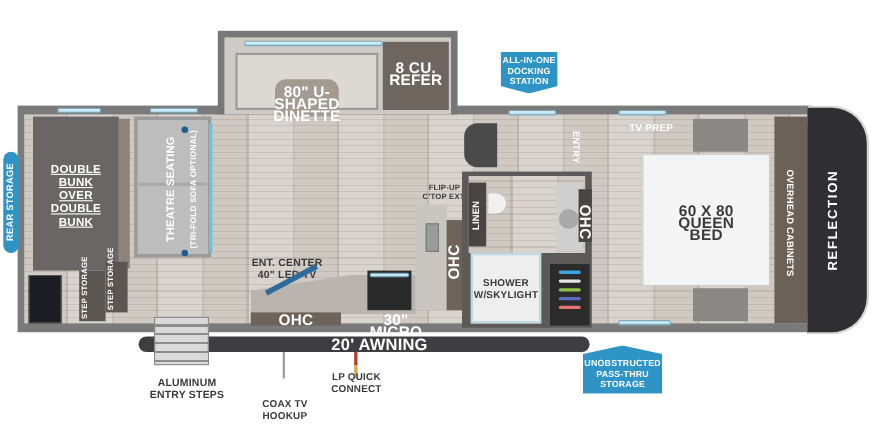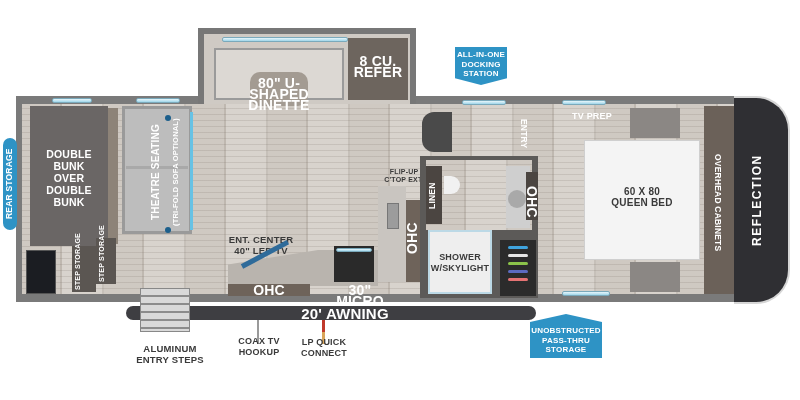--- a/index.html
+++ b/index.html
@@ -34,21 +34,21 @@
 <div class="abs" style="left:348px; top:38px; width:60px; height:62px; background:#6d655e;"></div>
 <div class="lbl" style="left:352px; top:56px; width:52px;">8 CU.
 REFER</div>
 
 <div class="abs ledbar" style="left:52px; top:98px; width:40px; height:5px;"></div>
 <div class="abs ledbar" style="left:136px; top:98px; width:44px; height:5px;"></div>
 <div class="abs ledbar" style="left:462px; top:100px; width:44px; height:5px;"></div>
 <div class="abs ledbar" style="left:562px; top:100px; width:44px; height:5px;"></div>
 
 <div class="abs" style="left:30px; top:106px; width:78px; height:140px; background:#6a6665;"></div>
-<div class="lbl" style="left:32px; top:148px; width:74px; font-size:10.5px; line-height:12px;">DOUBLE
+<div class="lbl" style="left:32px; top:148px; width:74px; font-size:10.5px; line-height:12px;text-decoration:underline;">DOUBLE
 BUNK
 OVER
 DOUBLE
 BUNK</div>
 <div class="abs" style="left:108px; top:108px; width:10px; height:136px; background:#8d8378;"></div>
 
 <div class="abs" style="left:122px; top:106px; width:70px; height:128px; background:#bdbdbd; border:3px solid #9a9a9a;"></div>
 <div class="abs" style="left:126px; top:166px; width:62px; height:3px; background:#a9a9a9;"></div>
 <div class="abs" style="left:165px; top:115px; width:6px; height:6px; border-radius:50%; background:#1c5f8c;"></div>
 <div class="abs" style="left:165px; top:227px; width:6px; height:6px; border-radius:50%; background:#1c5f8c;"></div>
@@ -102,36 +102,36 @@
 <div class="abs" style="left:508px; top:270px; width:20px; height:3px; background:#5c6bc0; border-radius:2px;"></div>
 <div class="abs" style="left:508px; top:278px; width:20px; height:3px; background:#e57373; border-radius:2px;"></div>
 
 <div class="abs" style="left:422px; top:112px; width:30px; height:40px; background:#4a4a4a; border-radius:12px 0 0 12px;"></div>
 <div class="lbl vert" style="left:518px; top:116px; height:36px; font-size:8.5px;">ENTRY</div>
 <div class="lbl" style="left:566px; top:111px; width:52px; font-size:9px;">TV PREP</div>
 
 <div class="abs" style="left:630px; top:108px; width:50px; height:30px; background:#8b8784;"></div>
 <div class="abs" style="left:630px; top:262px; width:50px; height:30px; background:#8b8784;"></div>
 <div class="abs" style="left:584px; top:140px; width:116px; height:120px; background:#f4f4f4; border:1px solid #cfcfcf;"></div>
-<div class="lbl dark" style="left:600px; top:186px; width:84px; font-size:10px;">60 x 80
+<div class="lbl dark" style="left:600px; top:186px; width:84px; font-size:14px;">60 x 80
 QUEEN BED</div>
 <div class="abs" style="left:704px; top:106px; width:30px; height:188px; background:#6b6159;"></div>
 <div class="lbl vert" style="left:712px; top:148px; height:110px; font-size:8.5px;">OVERHEAD CABINETS</div>
 <div class="abs ledbar" style="left:562px; top:291px; width:48px; height:5px;"></div>
 
 <div class="abs" style="left:734px; top:96px; width:56px; height:208px; background:#2f2f33; border-radius:0 34px 34px 0; border:2px solid #d6d6d6; border-left:none;"></div>
 <div class="lbl vert-up" style="left:752px; top:140px; height:120px; font-size:12px; letter-spacing:1.5px;">REFLECTION</div>
 
 <div class="abs" style="left:126px; top:306px; width:410px; height:14px; background:#3e3e42; border-radius:7px;"></div>
 <div class="lbl" style="left:300px; top:308px; width:90px; font-size:15px;">20' AWNING</div>
 <div class="abs" style="left:140px; top:288px; width:50px; height:44px; background:repeating-linear-gradient(180deg,#d9d9d9 0 6px,#8c8c8c 6px 8px); border:1px solid #888;"></div>
 <div class="lbl dark" style="left:130px; top:343px; width:80px; font-size:9.5px;">ALUMINUM
 ENTRY STEPS</div>
 <div class="abs" style="left:257px; top:320px; width:2px; height:24px; background:#9a9a9a;"></div>
-<div class="lbl dark" style="left:232px; top:336px; width:54px; font-size:9px;">COAX TV
+<div class="lbl dark" style="left:232px; top:362px; width:54px; font-size:9px;">COAX TV
 HOOKUP</div>
 <div class="abs" style="left:322px; top:320px; width:3px; height:24px; background:linear-gradient(180deg,#c0392b 0 50%,#d9a55a 50% 100%);"></div>
 <div class="lbl dark" style="left:296px; top:337px; width:56px; font-size:9px;">LP QUICK
 CONNECT</div>
 
 <div class="abs badge" style="left:455px; top:47px; width:52px; height:38px; clip-path:polygon(0 0,100% 0,100% 82%,50% 100%,0 82%);"></div>
 <div class="lbl" style="left:455px; top:50px; width:52px; font-size:8px; line-height:9.5px;">ALL-IN-ONE
 DOCKING
 STATION</div>
 <div class="abs badge" style="left:530px; top:314px; width:72px; height:44px; clip-path:polygon(0 18%,50% 0,100% 18%,100% 100%,0 100%);"></div>

